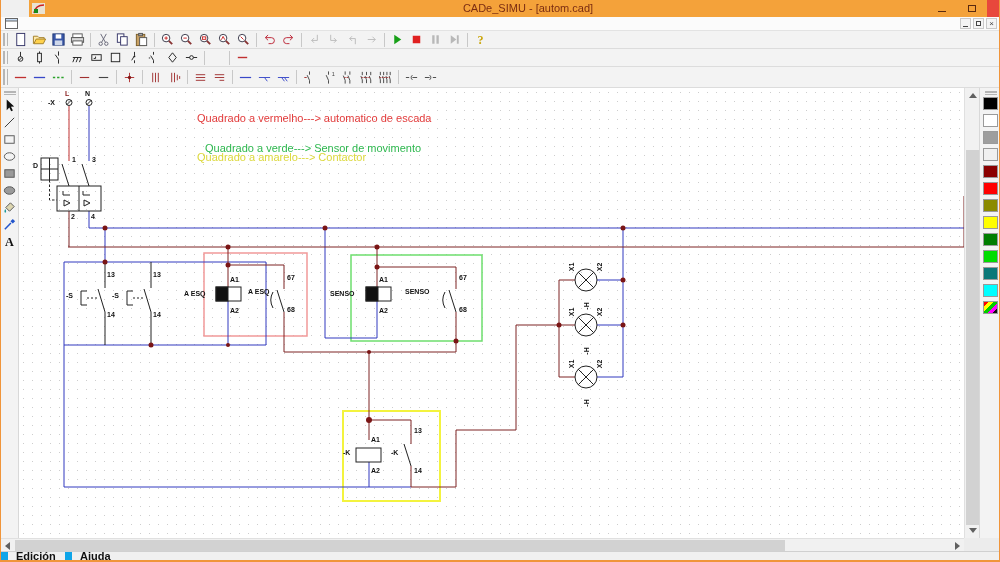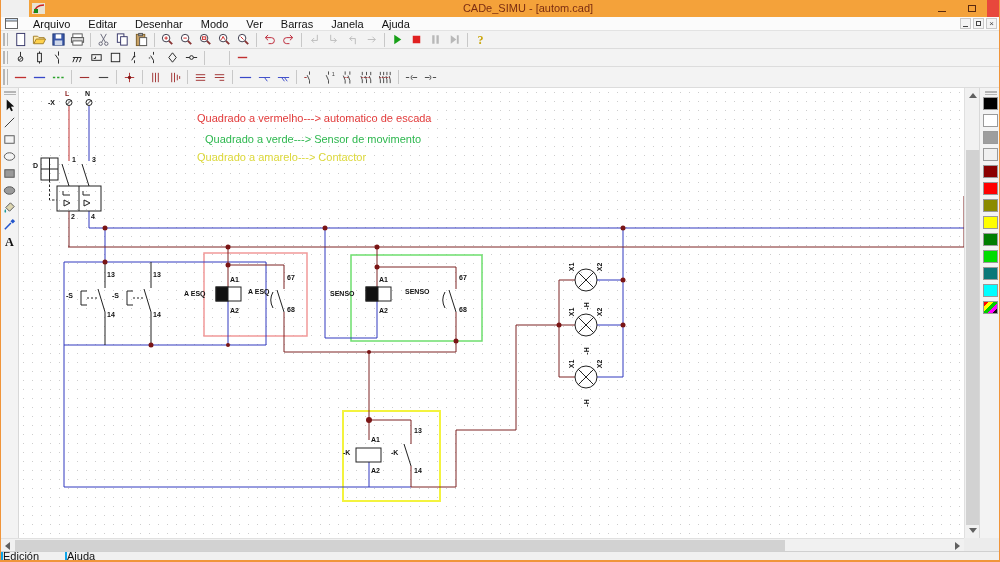--- a/index.html
+++ b/index.html
@@ -65,21 +65,21 @@
   
   .palette{position:absolute;left:978px;top:88px;width:22px;height:450px;background:#f3f3f3;
     display:flex;flex-direction:column;align-items:center;border-left:1px solid #d8d8d8;}
   .swatch{width:15px;height:13px;margin-bottom:4px;border:1px solid #9a9a9a;}
   .swatch.rainbow{background:linear-gradient(135deg,#f00 0 20%,#ff0 0 40%,#0c0 0 60%,#f0f 0 80%,#111 0 100%);}
   
   .statusbar{position:absolute;left:0;top:551px;width:100%;height:9px;background:#f0f0f0;
     border-top:1px solid #d0d0d0;display:flex;align-items:center;font-size:11px;color:#111;height:9px;}
   .statusbar{height:9px;}
   .sb-pos{padding-left:4px;flex:1;line-height:9px;}
-  .sb-cell{width:64px;border-left:2px solid #0ea5e9;padding-left:0;line-height:9px;}
+  .sb-cell{width:64px;border-left:7px solid #0ea5e9;padding-left:8px;line-height:9px;font-weight:bold;}
   .bottom-border{position:absolute;left:0;top:560px;width:100%;height:2px;background:#f0953a;}
 </style>
 </head>
 <body>
 
 <div class="window">
 
   <div class="titlebar">
     <svg class="title-icon" viewBox="0 0 14 13">
       <rect x="0" y="1" width="13" height="11" fill="#e9e2d2"></rect>
@@ -98,30 +98,20 @@
           <span>×</span>
         </div>
     </div>
   </div>
 
   <div class="menubar">
     <svg class="doc-icon" viewBox="0 0 13 11">
       <rect x="0.5" y="0.5" width="12" height="10" fill="#fff" stroke="#666"></rect>
       <rect x="0.5" y="0.5" width="12" height="2.5" fill="#c9ddf4" stroke="#666"></rect>
     </svg>
-    <span id="menu-items" style="display:flex">
-        <span class="mitem">Arquivo</span>
-        <span class="mitem">Editar</span>
-        <span class="mitem">Desenhar</span>
-        <span class="mitem">Modo</span>
-        <span class="mitem">Ver</span>
-        <span class="mitem">Barras</span>
-        <span class="mitem">Janela</span>
-        <span class="mitem">Ajuda</span>
-      </span>
     <div class="mdi-btns">
       <div class="mdibtn">
           <span class="mdiglyph-min"></span>
         </div>
       <div class="mdibtn">
           <span class="mdiglyph-sq"></span>
         </div>
       <div class="mdibtn">
           <span>×</span>
         </div>
@@ -763,21 +753,21 @@
         <span class="clbl rot" style="left: 553px; top: 179px;">X1</span>
         <span class="clbl rot" style="left: 581px; top: 179px;">X2</span>
         <span class="clbl rot" style="left: 568px; top: 218px;">-H</span>
         <span class="clbl rot" style="left: 553px; top: 224px;">X1</span>
         <span class="clbl rot" style="left: 581px; top: 224px;">X2</span>
         <span class="clbl rot" style="left: 568px; top: 263px;">-H</span>
         <span class="clbl rot" style="left: 553px; top: 276px;">X1</span>
         <span class="clbl rot" style="left: 581px; top: 276px;">X2</span>
         <span class="clbl rot" style="left: 568px; top: 315px;">-H</span>
         <span class="anno" style="left: 178px; top: 24px; color: rgb(226, 59, 59);">Quadrado a vermelho---&gt; automatico de escada</span>
-        <span class="anno" style="left: 186px; top: 45px; color: rgb(46, 184, 79);">Quadrado a verde---&gt; Sensor de movimento</span>
+        <span class="anno" style="left: 186px; top: 54px; color: rgb(46, 184, 79);">Quadrado a verde---&gt; Sensor de movimento</span>
         <span class="anno" style="left: 178px; top: 63px; color: rgb(220, 216, 58);">Quadrado a amarelo---&gt; Contactor</span>
       </div>
   </div>
 
   <div class="vscroll">
     <span class="sarrow" style="left:4px;top:5px;border-left:4px solid transparent;border-right:4px solid transparent;border-bottom:5px solid #606060;"></span>
     <div class="vthumb"></div>
     <span class="sarrow" style="left:4px;bottom:5px;border-left:4px solid transparent;border-right:4px solid transparent;border-top:5px solid #606060;"></span>
   </div>
 

